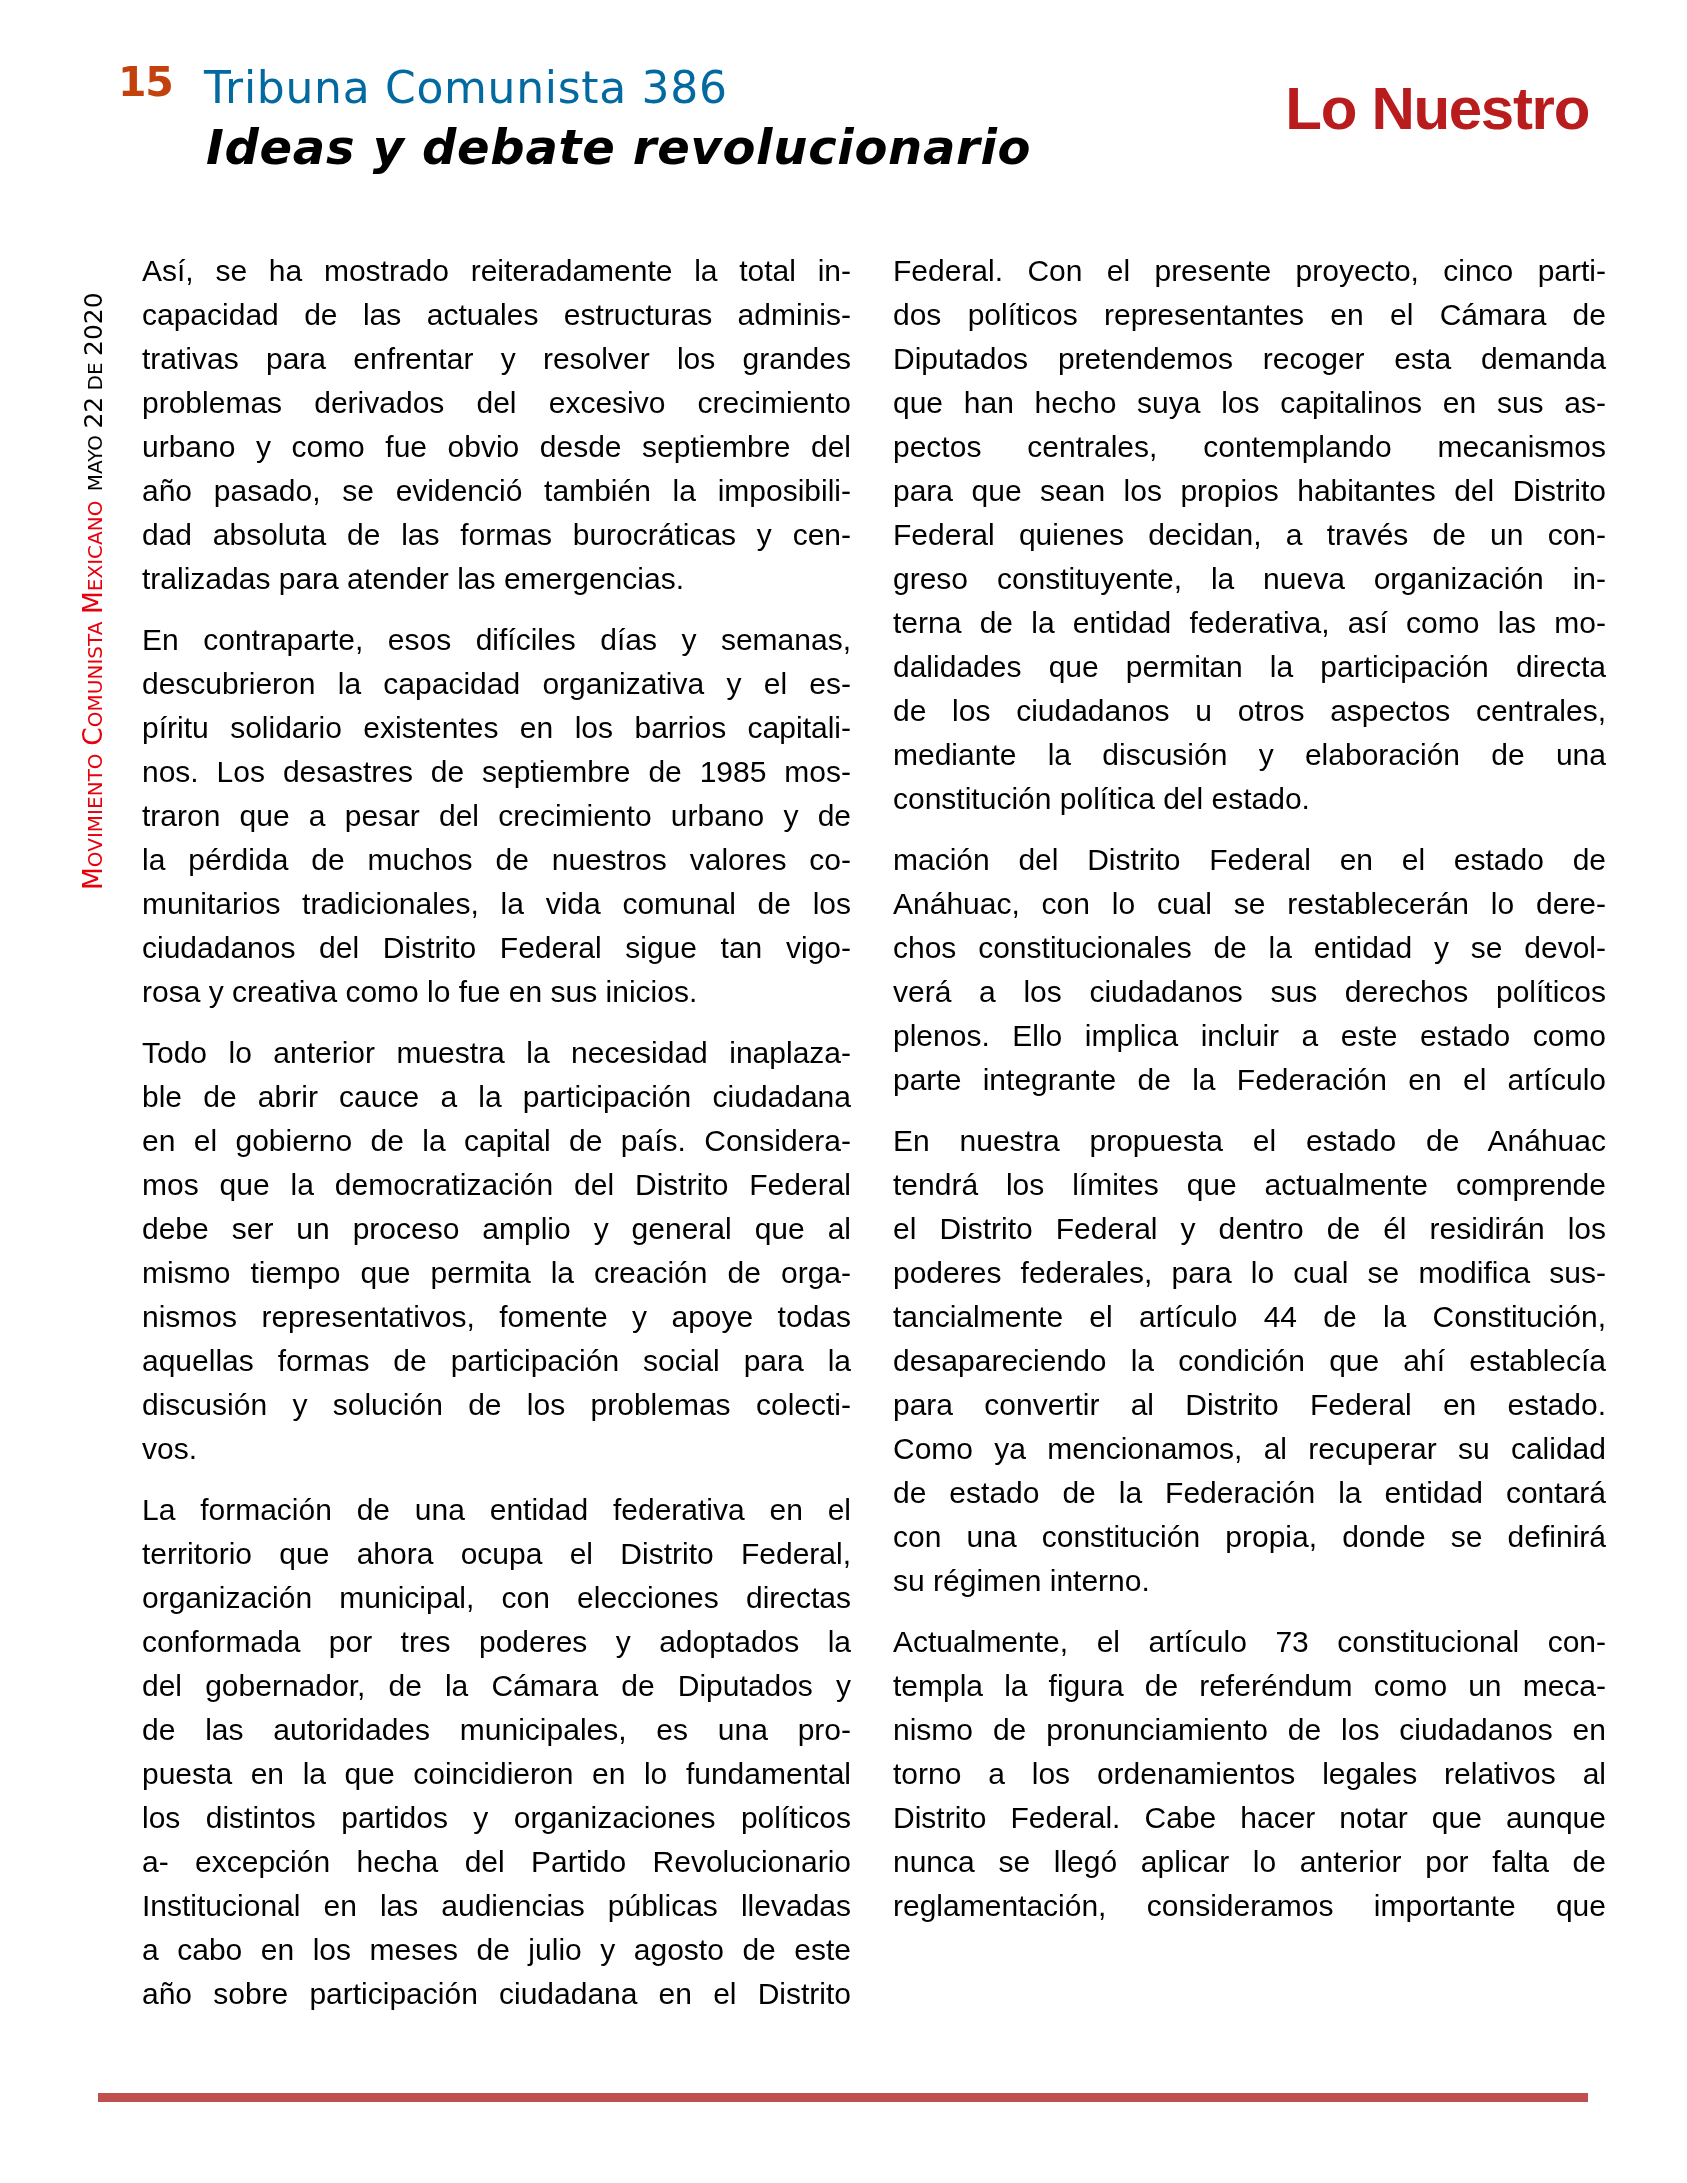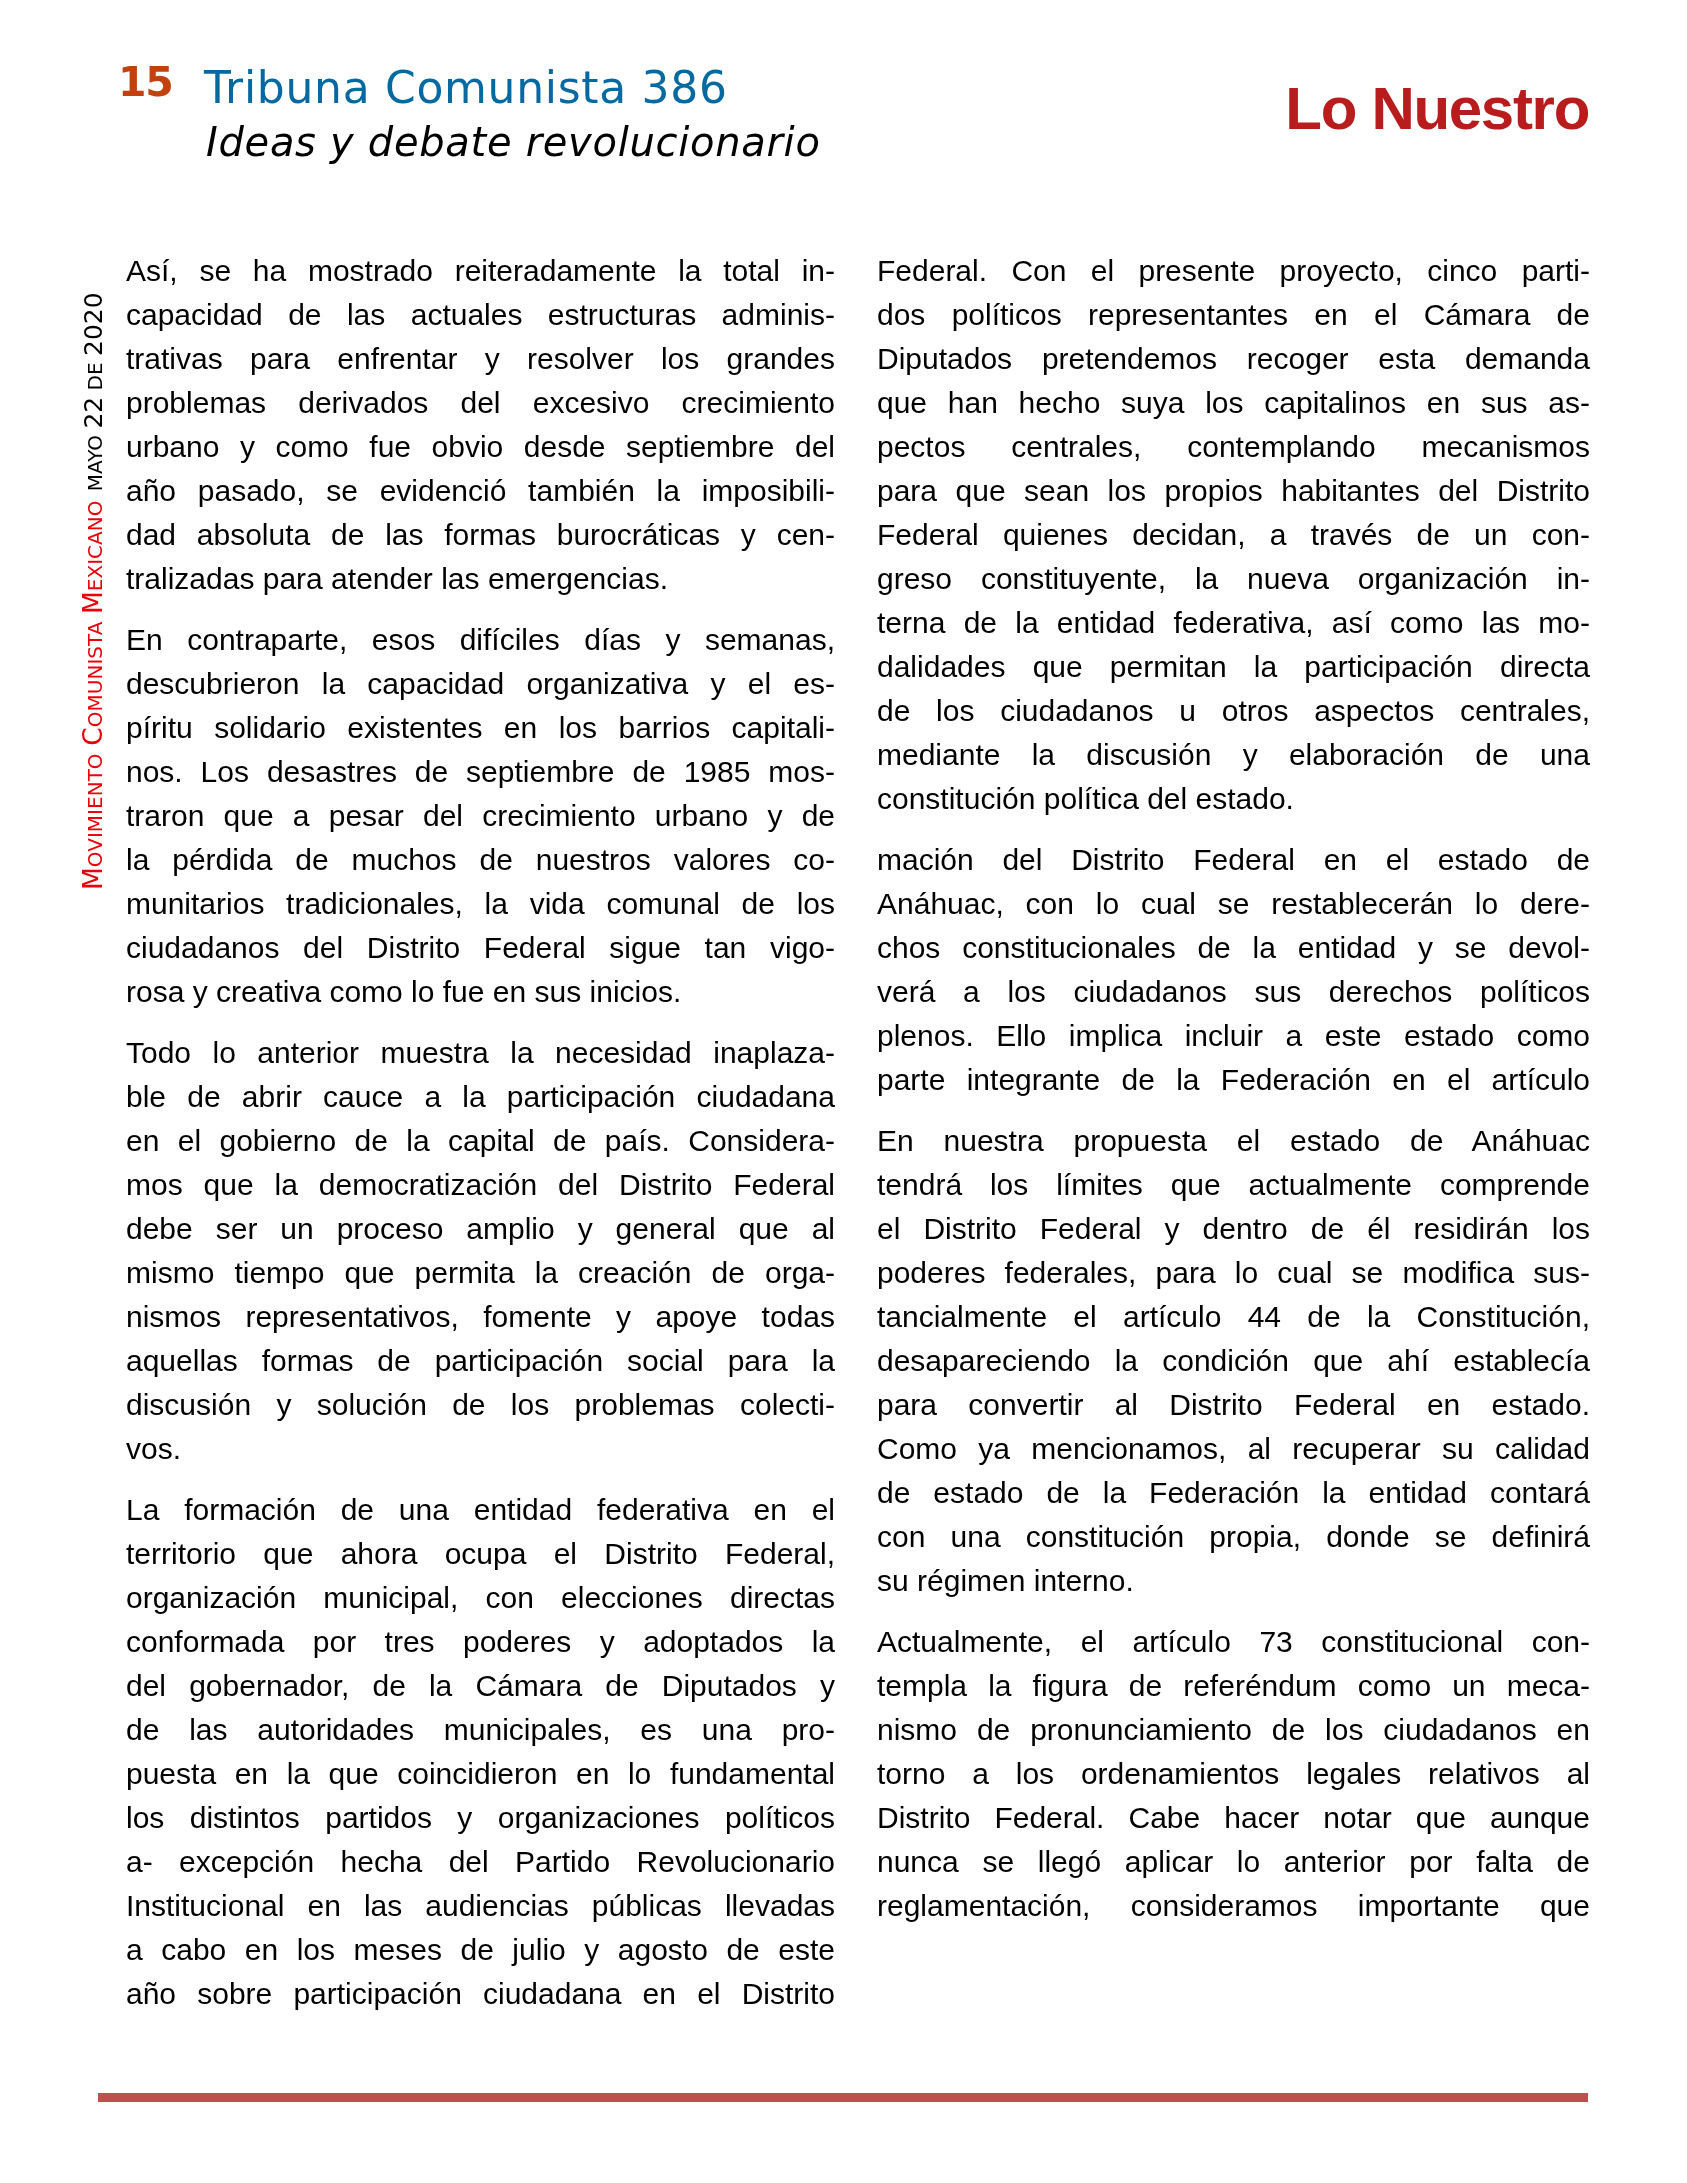--- a/index.html
+++ b/index.html
@@ -1,30 +1,30 @@
 <!DOCTYPE html>
 <html style="font-size:10.6px"><head>
 <meta charset="utf-8">
 <style>
   html, body { margin: 0; padding: 0; background: #ffffff; }
   body { width: 1687px; height: 2183px; position: relative; overflow: hidden; font-family: "Liberation Sans", sans-serif; color: #000; }
 
   .page-number { position: absolute; left: 118px; top: 58px; font-family: "DejaVu Sans", sans-serif; font-weight: bold; font-size: 41px; letter-spacing: -1.3px; color: #c2410c; }
   .pub-title { position: absolute; left: 204px; top: 62px; font-family: "DejaVu Sans", sans-serif; font-size: 44px; color: #0369a1; letter-spacing: 0.7px; white-space: nowrap; }
-  .pub-subtitle { position: absolute; left: 206px; top: 119px; font-family: "DejaVu Sans", sans-serif; font-style: italic; font-size: 40px; color: #000; letter-spacing: 0.7px; white-space: nowrap; }
+  .pub-subtitle { position: absolute; left: 206px; top: 119px; font-family: "DejaVu Sans", sans-serif; font-style: italic; font-size: 48px; color: #000; letter-spacing: 0.7px; white-space: nowrap; font-weight: bold; }
   .section-title { position: absolute; right: 98px; top: 74px; font-family: "Liberation Sans", sans-serif; font-weight: bold; font-size: 60px; color: #b91c1c; letter-spacing: -1.3px; white-space: nowrap; }
 
   .sidebar { position: absolute; left: 77px; top: 890px; width: 662px; height: 26.5px; transform-origin: 0 0; transform: rotate(-90deg); white-space: nowrap; font-family: "DejaVu Sans", sans-serif; }
   .sidebar .org { color: #e8000b; font-size: 24px; letter-spacing: 0px; }
   .sidebar .org .cap { font-size: 26.5px; }
   .sidebar .org .sm { font-size: 20px; }
   .sidebar .date { color: #000; font-size: 20px; margin-left: 9.3px; }
   .sidebar .date .big { font-size: 25px; }
 
-  .col { position: absolute; top: 249px; width: 709px; font-size: 30px; line-height: 44px; text-align: justify; }
+  .col { position: absolute; top: 249px; width: 709px; font-size: 30px; line-height: 44px; text-align: justify; margin-left: 16px; }
   .col.left { left: 126px; }
   .col.right { left: 877px; width: 713px; }
   .col p { margin: 0 0 17px 0; hyphens: manual; }
   .col p .ln { display: block; text-align: justify; text-align-last: justify; white-space: nowrap; }
   .col p .ln.last { text-align-last: left; }
 
   .bottom-rule { position: absolute; left: 98px; top: 2093px; width: 1490px; height: 8.6px; background: #c0504d; }
 </style>
 </head>
 <body>

